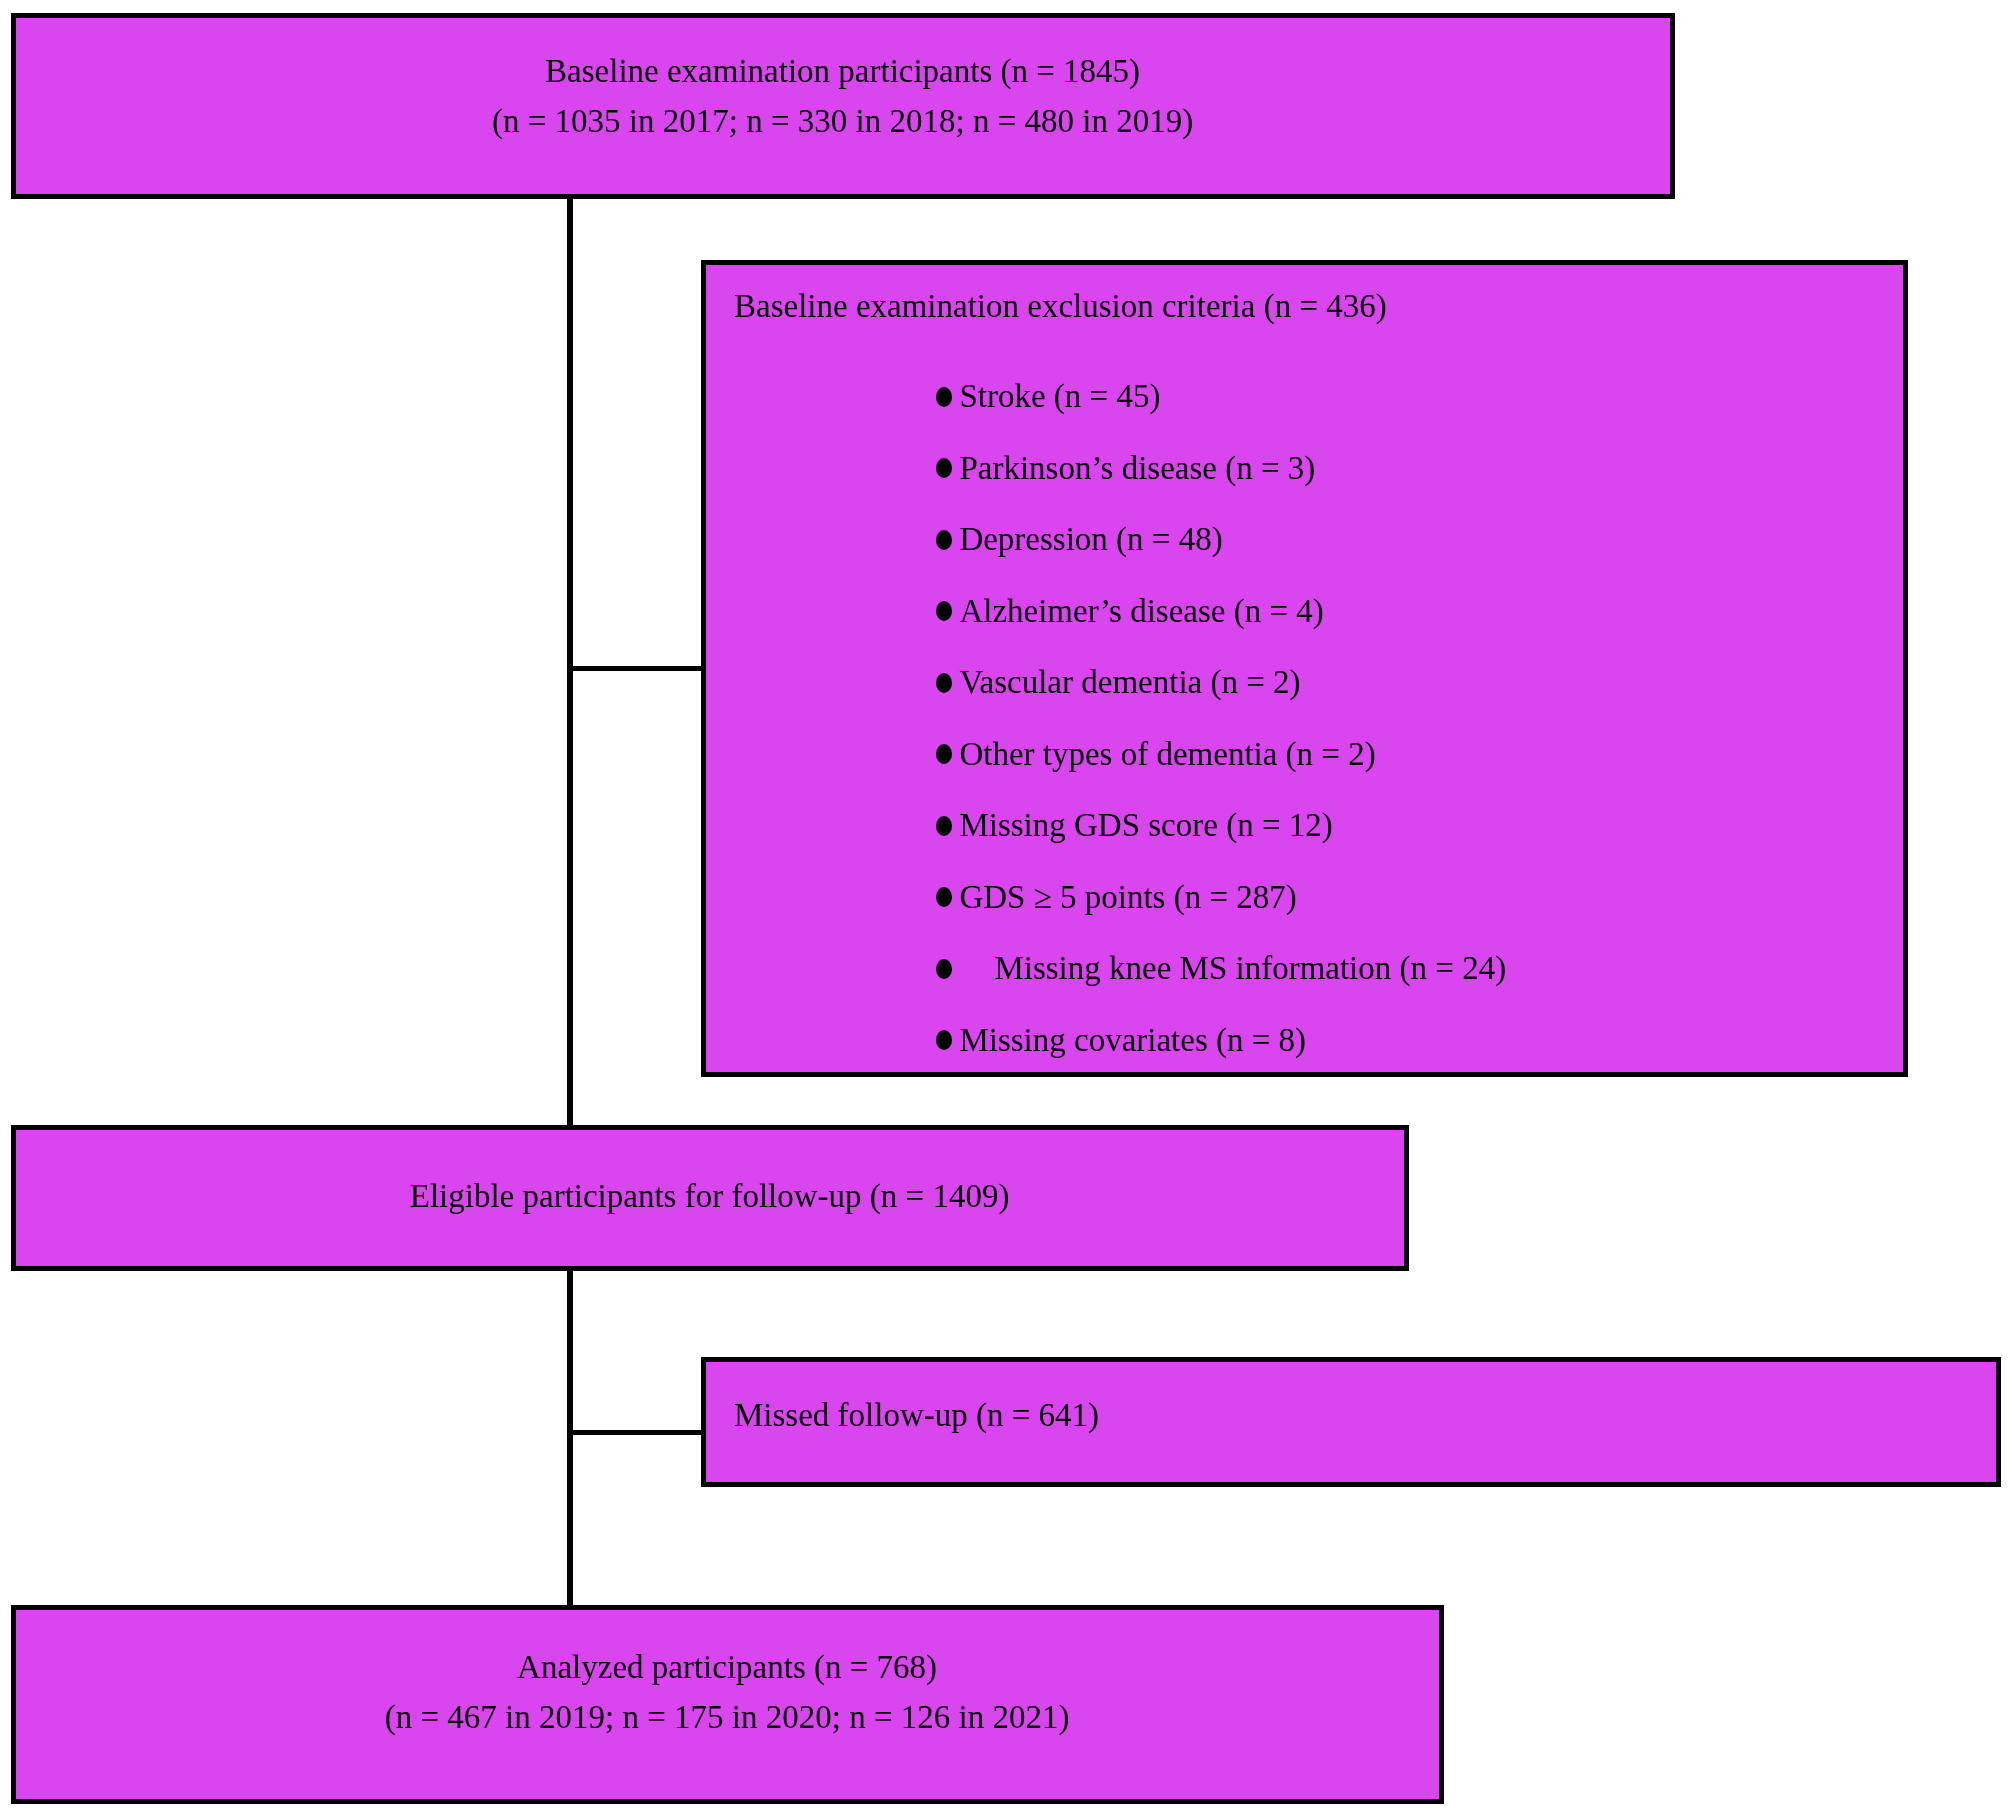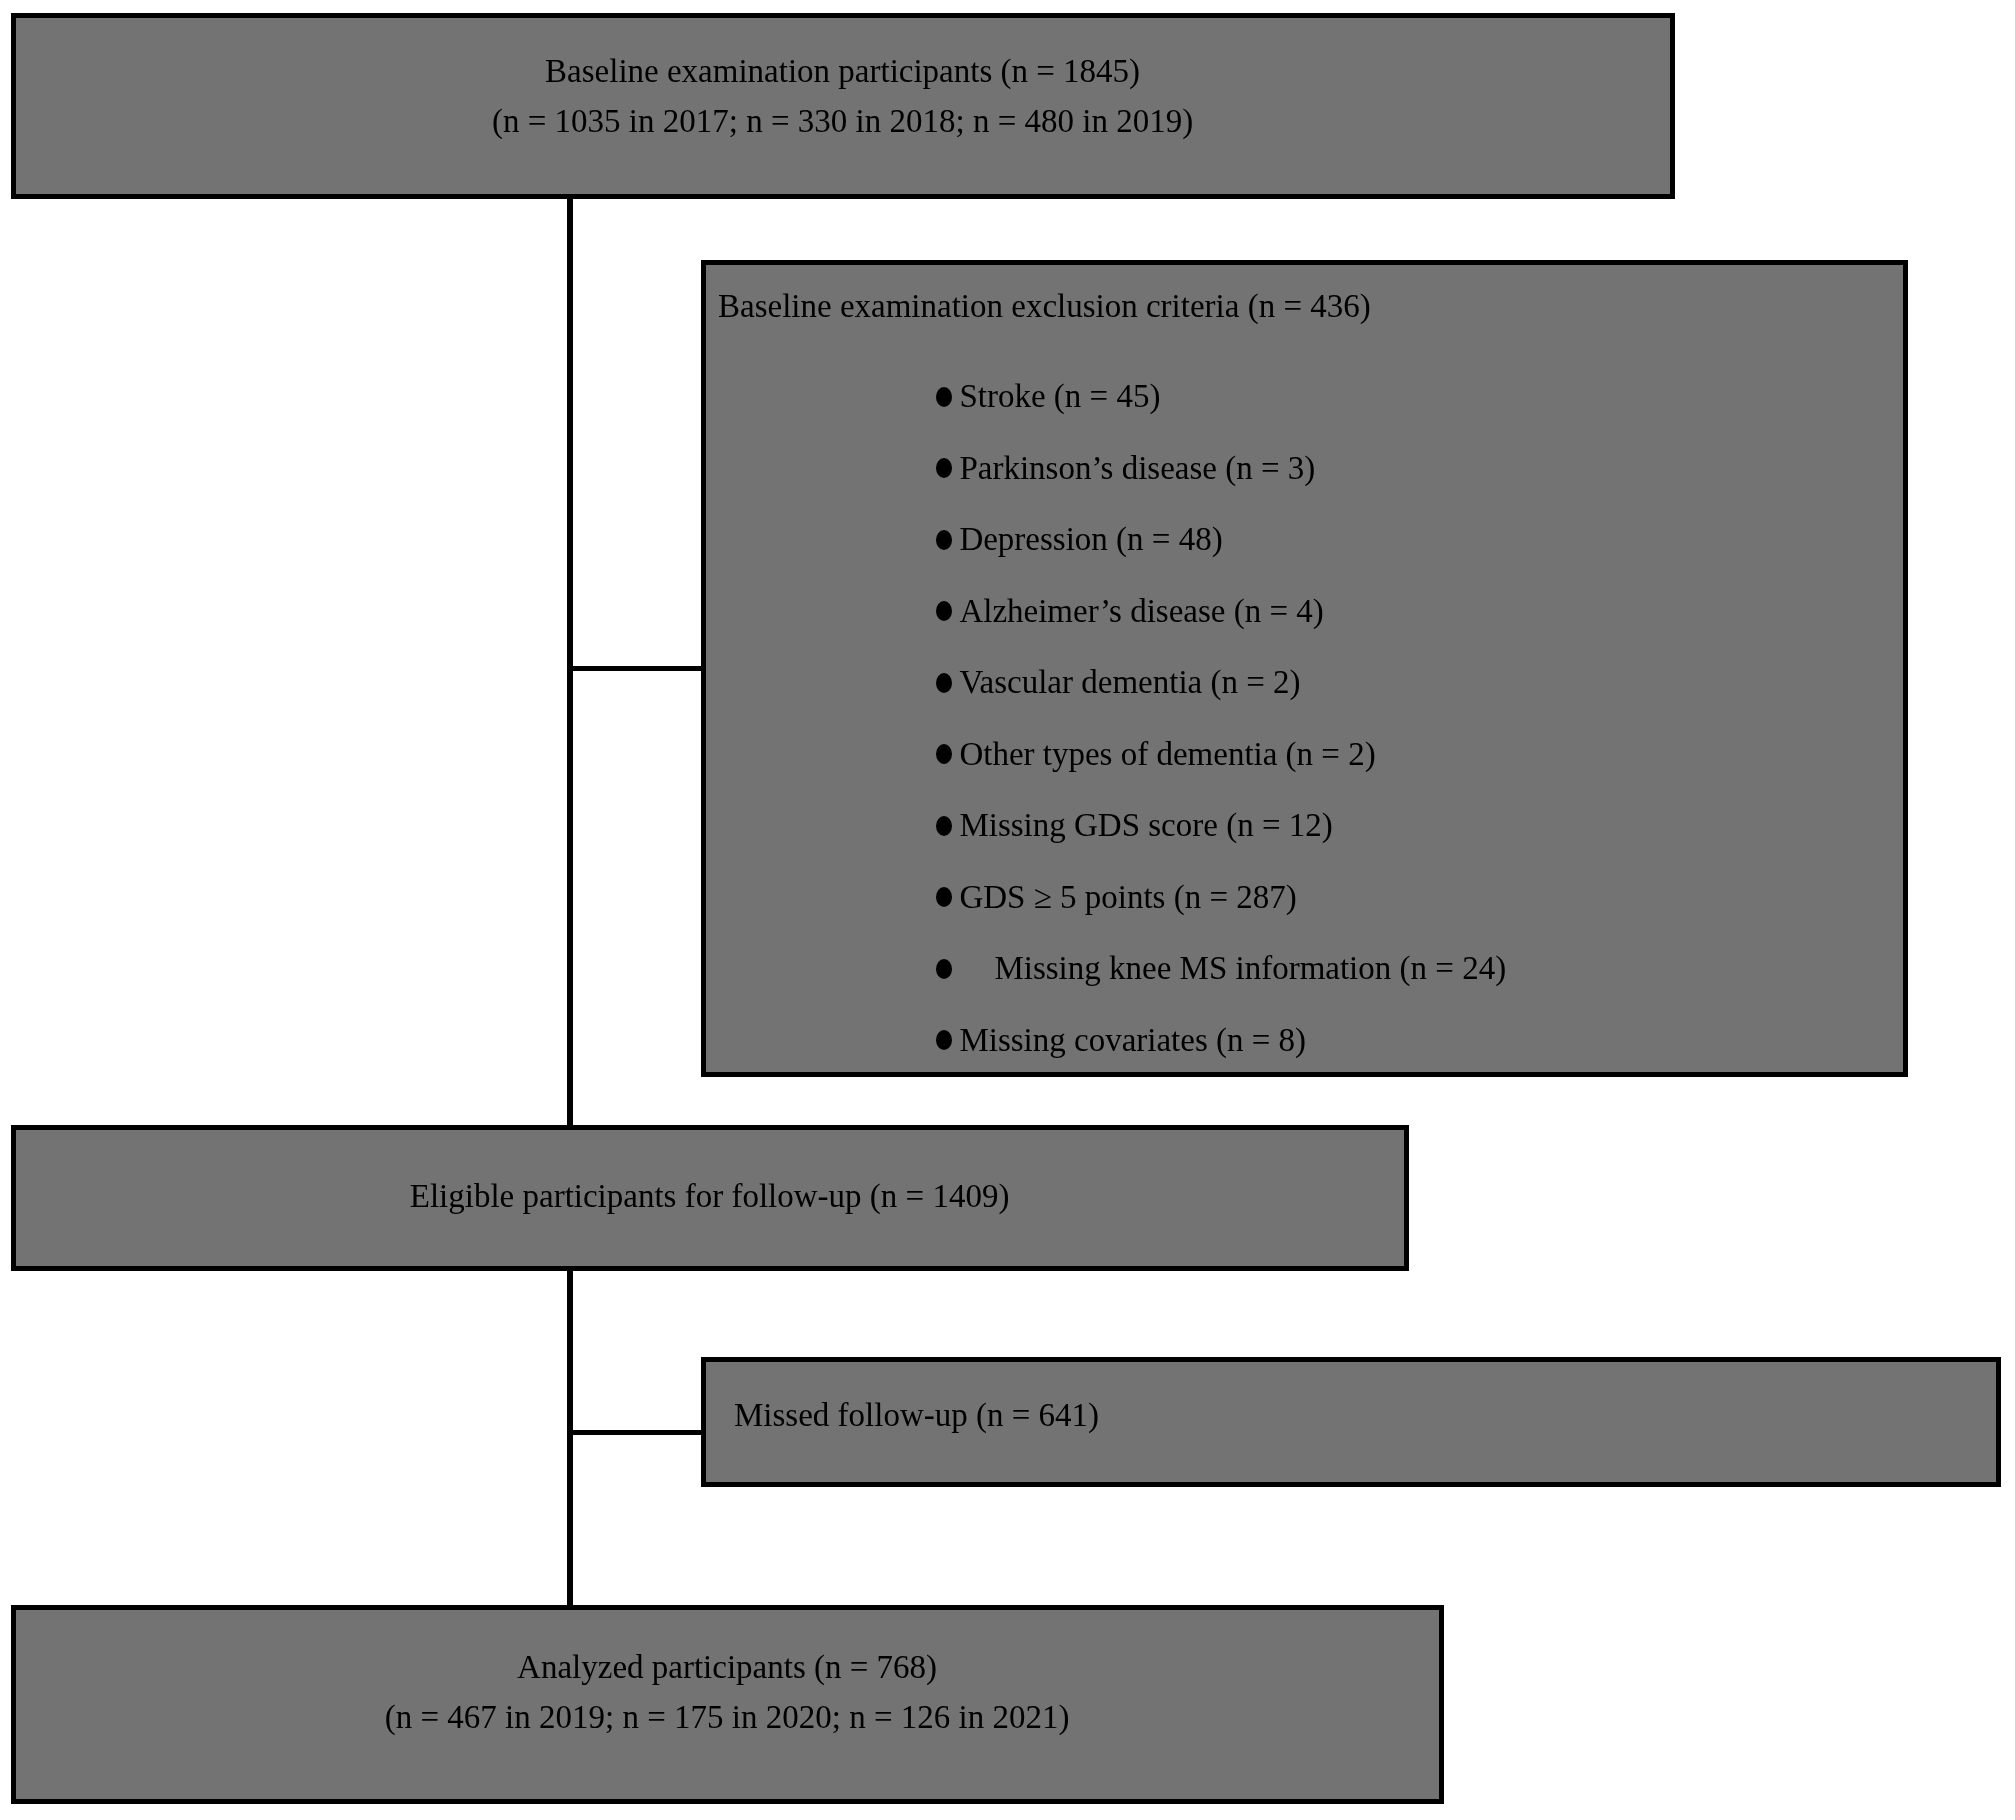--- a/index.html
+++ b/index.html
@@ -16,21 +16,21 @@
     font-family: "Liberation Serif", "DejaVu Serif", serif;
     color: #000000;
     overflow: hidden;
   }
 
   
   .box {
     position: absolute;
     box-sizing: border-box;
     border: 5.3px solid #000000;
-    background: #737373;
+    background: #d946ef;
     z-index: 3;
   }
 
   
   .vline {
     position: absolute;
     background: #000000;
     z-index: 1;
   }
   .hline {
@@ -102,21 +102,21 @@
 
   <div class="box" style="left:10.6px; top:13.3px; width:1664px; height:186px;">
     <div class="centerblock" style="top:28px;">
       <span class="line">Baseline examination participants (n = 1845)</span>
       <span class="line">(n = 1035 in 2017; n = 330 in 2018; n = 480 in 2019)</span>
     </div>
   </div>
 
   <div class="box" style="left:701px; top:260px; width:1207px; height:817px;">
 
-    <div class="excl-title" style="left:12px; top:22px;">Baseline examination exclusion criteria (n = 436)</div>
+    <div class="excl-title" style="left:28px; top:22px;">Baseline examination exclusion criteria (n = 436)</div>
 
     <ul class="excl-list" style="left:218px; top:97px;">
 
       <li class="excl-item" style="margin-bottom:26.5px;">
         <span class="bullet"></span>
         <span class="excl-label">Stroke (n = 45)</span>
       </li>
 
       <li class="excl-item" style="margin-bottom:26.5px;">
         <span class="bullet"></span>

